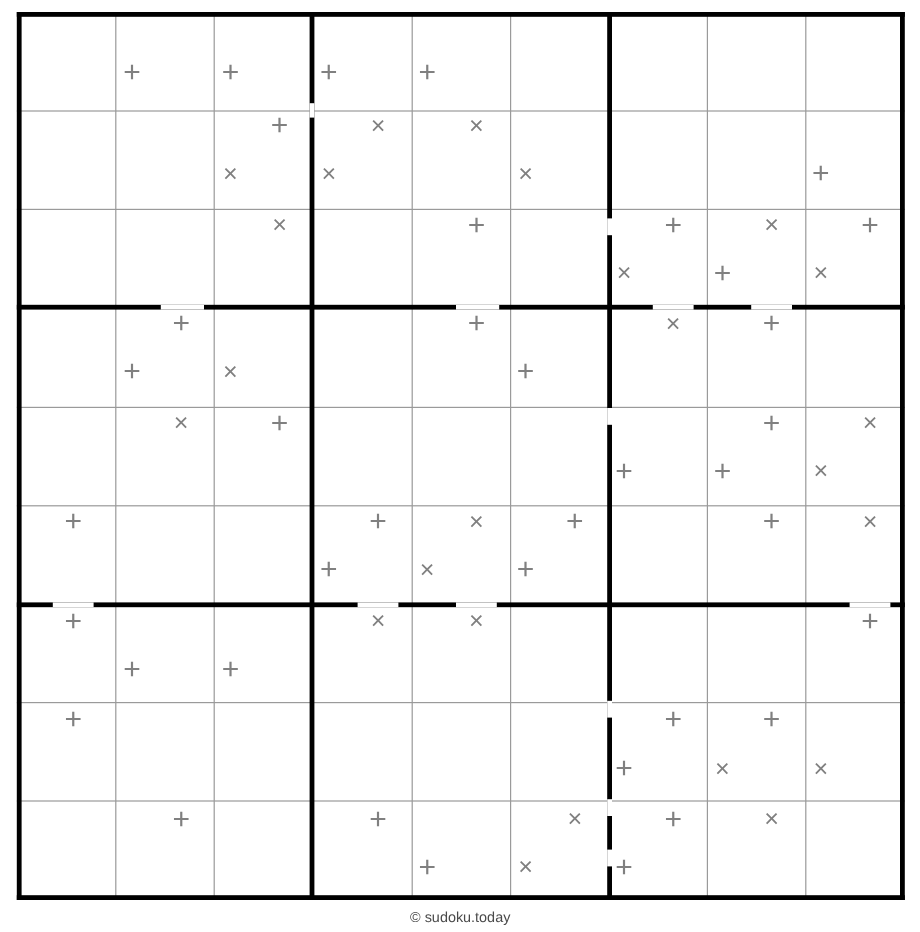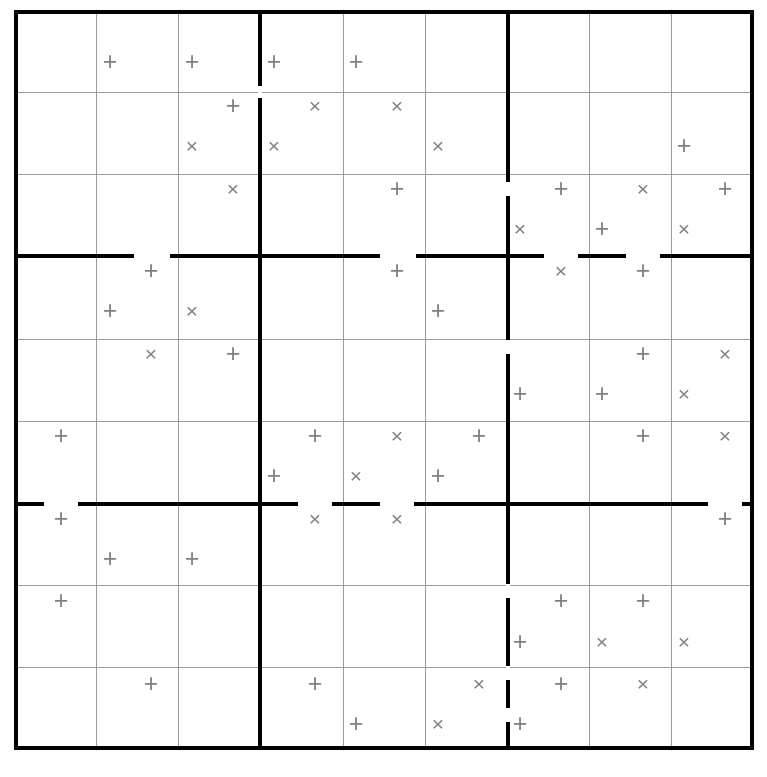--- a/index.html
+++ b/index.html
@@ -122,13 +122,16 @@
         <div class="mark plus" style="left: 301px; top: 673px; color: rgb(128, 128, 128);">+</div>
         <div class="mark cross" style="left: 465px; top: 673px; color: rgb(128, 128, 128);">×</div>
         <div class="mark plus" style="left: 547px; top: 673px; color: rgb(128, 128, 128);">+</div>
         <div class="mark cross" style="left: 629px; top: 673px; color: rgb(128, 128, 128);">×</div>
         <div class="mark plus" style="left: 342px; top: 713px; color: rgb(128, 128, 128);">+</div>
         <div class="mark cross" style="left: 424px; top: 713px; color: rgb(128, 128, 128);">×</div>
         <div class="mark plus" style="left: 506px; top: 713px; color: rgb(128, 128, 128);">+</div>
       </div>
   </div>
 
+  <div id="footer">
+    <span>© sudoku.today</span>
+  </div>
 </div>
 
 </body></html>

